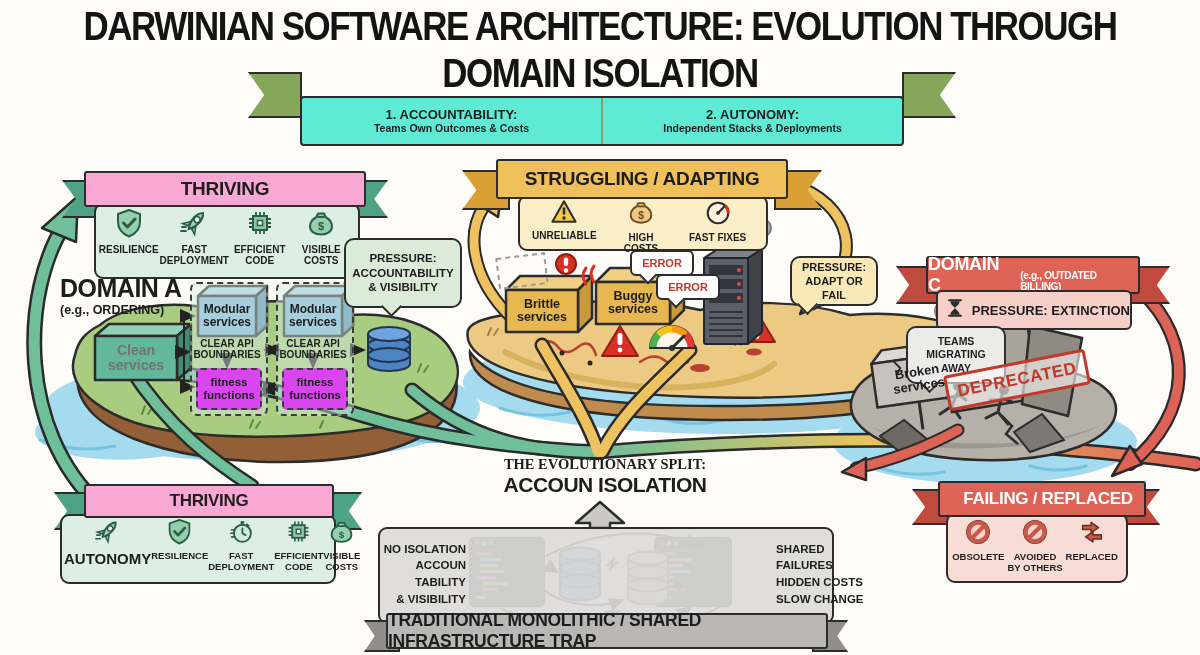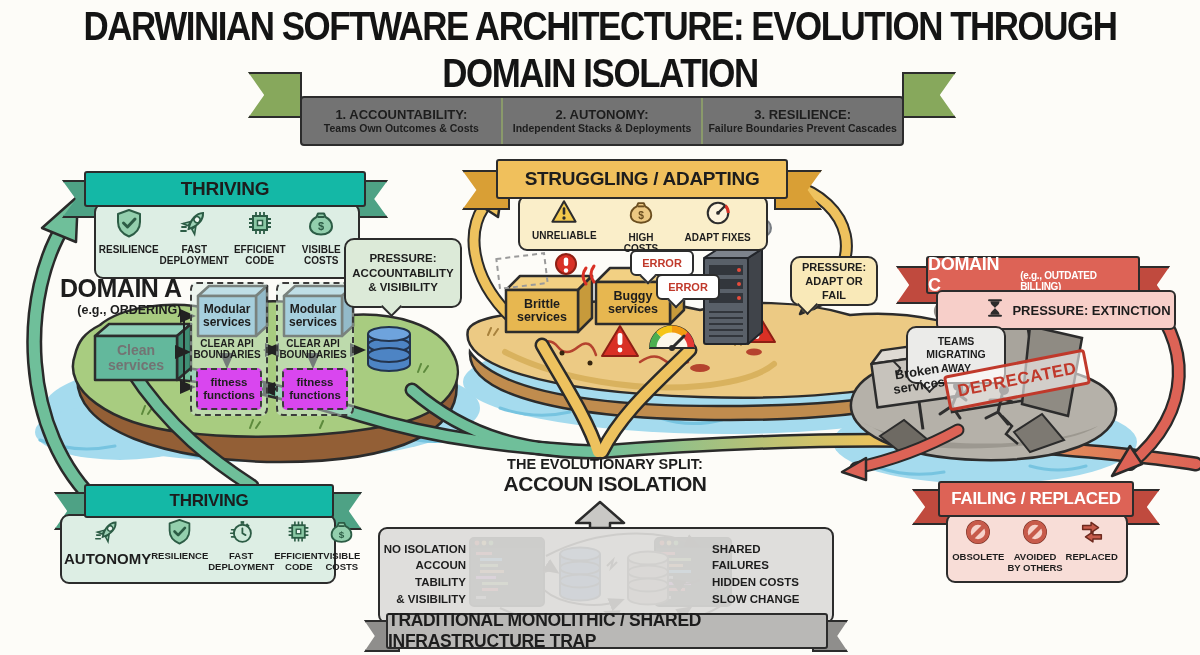--- a/index.html
+++ b/index.html
@@ -1,32 +1,32 @@
 <!DOCTYPE html>
 <html><head>
 <meta charset="utf-8">
 <style>
   html,body{margin:0;padding:0;background:#e8e8e8;}
   .stage{position:relative;width:1200px;height:655px;background:#fdfcf8;overflow:hidden;
          font-family:"Liberation Sans",sans-serif;color:#1d1d1d;}
   .abs{position:absolute;}
   .pre{white-space:pre-line;}
-  .ctr{display:flex;align-items:center;justify-content:center;text-align:center;padding-left:44px;}
+  .ctr{display:flex;align-items:center;justify-content:flex-end;text-align:center;}
   svg.art{position:absolute;left:0;top:0;z-index:1;}
   
   .page-title{left:0;top:8px;width:1200px;text-align:center;font-size:36px;font-weight:900;
               letter-spacing:-1.5px;transform:scale(0.97,1.12);z-index:3;color:#141414;}
   
   .rbar{position:absolute;display:flex;align-items:center;justify-content:center;font-weight:900;
         border:2.5px solid #2c2c2c;border-radius:3px;z-index:3;letter-spacing:-0.3px;}
   .rtail{position:absolute;z-index:2;border:2px solid #2c2c2c;}
   .tL{clip-path:polygon(0 0,100% 0,100% 100%,0 100%,30% 50%);}
   .tR{clip-path:polygon(0 0,100% 0,70% 50%,100% 100%,0 100%);}
   .green-bar{background:#a9c87e;} .green-tail{background:#87a85c;}
-  .teal-bar{background:#14b8a6;} .teal-tail{background:#4ea285;}
+  .teal-bar{background:#f9a8d4;} .teal-tail{background:#4ea285;}
   .gold-bar{background:#f0c05c;} .gold-tail{background:#d99f35;}
   .red-bar{background:#dd6356;color:#fff;} .red-tail{background:#c04a3e;}
   .gray-bar{background:#b9b8b6;} .gray-tail{background:#8f8e8c;}
   .panel{position:absolute;border:2.5px solid #2c2c2c;border-radius:9px;z-index:2;}
   .traits{position:absolute;display:flex;z-index:3;}
   .trait{flex:1;display:flex;flex-direction:column;align-items:center;gap:2px;}
   .tlabel{font-size:10px;font-weight:800;line-height:1.12;text-align:center;white-space:pre-line;}
   
   .bubble{position:absolute;border:2.5px solid #2c2c2c;border-radius:10px;z-index:4;
           display:flex;align-items:center;justify-content:center;text-align:center;font-weight:900;}
@@ -312,32 +312,28 @@
     <path d="M500 608 C 560 636 650 634 690 608" marker-end="url(#ah)"></path>
     <path d="M731 598 C 700 626 646 628 606 612" marker-end="url(#ah)"></path>
     <path d="M700 580 C 688 585 680 585 672 580" marker-end="url(#ah)"></path>
   </g>
 </svg>
 
 <div class="abs page-title">DARWINIAN SOFTWARE ARCHITECTURE: EVOLUTION THROUGH DOMAIN ISOLATION</div>
 
 <div class="rtail tL green-tail abs" style="left:248px;top:72px;width:50px;height:42px;"></div>
 <div class="rtail tR green-tail abs" style="left:902px;top:72px;width:50px;height:42px;"></div>
-<div class="panel" style="left:300px;top:96px;width:600px;height:46px;background:#737373;border-radius:4px;display:flex;">
+<div class="panel" style="left:300px;top:96px;width:600px;height:46px;background:#5eead4;border-radius:4px;display:flex;">
   <div class="pcol">
     <span class="h">1. ACCOUNTABILITY:</span>
     <span class="s">Teams Own Outcomes &amp; Costs</span>
   </div>
   <div class="pcol">
     <span class="h">2. AUTONOMY:</span>
     <span class="s">Independent Stacks &amp; Deployments</span>
-  </div>
-  <div class="pcol">
-    <span class="h">3. RESILIENCE:</span>
-    <span class="s">Failure Boundaries Prevent Cascades</span>
   </div>
 </div>
 
 <div class="rtail tL teal-tail abs" style="left:62px;top:180px;width:42px;height:34px;"></div>
 <div class="rtail tR teal-tail abs" style="left:342px;top:180px;width:42px;height:34px;"></div>
 <div class="rbar teal-bar" style="left:84px;top:171px;width:278px;height:32px;font-size:19px;">THRIVING</div>
 <div class="panel" style="left:94px;top:203px;width:262px;height:72px;background:#ddeee4;"></div>
 <div class="traits" style="left:98px;top:208px;width:254px;">
   <div class="trait">
     <span><svg width="30" height="30" viewBox="0 0 30 30">
@@ -373,21 +369,21 @@
     <span><svg width="30" height="30" viewBox="0 0 30 30">
             <path d="M12 5.5 h6 l1.5 3.5 c4 2 6.5 5.5 6.5 9.5 c0 5 -4.8 8 -11 8 c-6.2 0 -11 -3 -11 -8 c0 -4 2.5 -7.5 6.5 -9.5 Z" fill="#93cfad" stroke="#2c5c45" stroke-width="2" stroke-linejoin="round"></path>
             <path d="M11.5 9 h7" stroke="#2c5c45" stroke-width="2"></path>
             <text x="15" y="22" text-anchor="middle" font-size="11" font-weight="bold" fill="#2c5c45">$</text>
           </svg></span>
     <span class="tlabel">VISIBLE
 COSTS</span>
   </div>
 </div>
 
-<div class="abs" style="left:60px;top:274px;z-index:3;text-align:right;">
+<div class="abs" style="left:60px;top:274px;z-index:3;">
   <div style="font-size:25px;font-weight:900;letter-spacing:-0.5px;">DOMAIN A</div>
   <div style="font-size:12.5px;font-weight:800;">(e.g., ORDERING)</div>
 </div>
 
 <div class="bubble pre" style="left:344px;top:238px;width:114px;height:66px;background:#dcead8;font-size:11.5px;line-height:1.25;">
   <span>PRESSURE:
 ACCOUNTABILITY
 &amp; VISIBILITY</span>
   <span class="btail" style="background:#dcead8;bottom:-8px;left:38px;"></span>
 </div>
@@ -431,21 +427,21 @@
     <span class="tlabel">HIGH
 COSTS</span>
   </div>
   <div class="trait">
     <span><svg width="28" height="28" viewBox="0 0 30 30">
             <circle cx="15" cy="16" r="11" fill="#fdf3dc" stroke="#2c2c2c" stroke-width="2.2"></circle>
             <path d="M22.8 8.2 A 11 11 0 0 1 26 16" fill="none" stroke="#d93025" stroke-width="3.2"></path>
             <path d="M15 16 L21.5 9.5" stroke="#2c2c2c" stroke-width="2.4" stroke-linecap="round"></path>
             <circle cx="15" cy="16" r="2" fill="#2c2c2c"></circle>
           </svg></span>
-    <span class="tlabel">ADAPT FIXES</span>
+    <span class="tlabel">FAST FIXES</span>
   </div>
 </div>
 
 <div class="boxlabel" style="left:506px;top:290px;width:72px;height:42px;font-size:12.5px;">Brittle
 services</div>
 <div class="boxlabel" style="left:596px;top:282px;width:74px;height:42px;font-size:12.5px;">Buggy
 services</div>
 <div class="bubble" style="left:630px;top:250px;width:60px;height:22px;background:#fff;font-size:11px;color:#c0392b;border-radius:6px;">
   <span>ERROR</span>
   <span class="btail" style="background:#fff;bottom:-8px;left:10px;width:10px;height:10px;"></span>
@@ -534,38 +530,38 @@
             <path d="M12 5.5 h6 l1.5 3.5 c4 2 6.5 5.5 6.5 9.5 c0 5 -4.8 8 -11 8 c-6.2 0 -11 -3 -11 -8 c0 -4 2.5 -7.5 6.5 -9.5 Z" fill="#93cfad" stroke="#2c5c45" stroke-width="2" stroke-linejoin="round"></path>
             <path d="M11.5 9 h7" stroke="#2c5c45" stroke-width="2"></path>
             <text x="15" y="22" text-anchor="middle" font-size="11" font-weight="bold" fill="#2c5c45">$</text>
           </svg></span>
     <span class="tlabel" style="font-size:9.5px;">VISIBLE
 COSTS</span>
   </div>
 </div>
 
 <div class="abs" style="left:495px;top:456px;width:220px;text-align:center;z-index:3;">
-  <div style="font-size:14.5px;font-weight:900;">THE EVOLUTIONARY SPLIT:</div>
+  <div style="font-size:14.5px;font-weight:900;font-family:Liberation Serif, serif;">THE EVOLUTIONARY SPLIT:</div>
   <div style="font-size:21px;font-weight:900;letter-spacing:-0.5px;">ACCOUN ISOLATION</div>
 </div>
 
 <div class="panel" style="left:378px;top:527px;width:452px;height:93px;background:rgba(220,219,217,0.92);"></div>
 <div class="boxlabel pre" style="left:382px;top:541px;width:84px;height:66px;font-size:11.5px;font-weight:900;justify-content:flex-end;text-align:right;line-height:1.45;">NO ISOLATION
 ACCOUN TABILITY
 &amp; VISIBILITY</div>
-<div class="boxlabel pre" style="left:712px;top:541px;width:92px;height:66px;font-size:11.5px;font-weight:900;justify-content:flex-start;text-align:left;line-height:1.45;">SHARED FAILURES
+<div class="boxlabel pre" style="left:776px;top:541px;width:92px;height:66px;font-size:11.5px;font-weight:900;justify-content:flex-start;text-align:left;line-height:1.45;">SHARED FAILURES
 HIDDEN COSTS
 SLOW CHANGE</div>
 <div class="rtail tL gray-tail abs" style="left:364px;top:620px;width:32px;height:28px;"></div>
 <div class="rtail tR gray-tail abs" style="left:812px;top:620px;width:32px;height:28px;"></div>
 <div class="rbar gray-bar" style="left:386px;top:613px;width:438px;height:32px;font-size:17.5px;">TRADITIONAL MONOLITHIC / SHARED INFRASTRUCTURE TRAP</div>
 
 <div class="rtail tL red-tail abs" style="left:912px;top:489px;width:40px;height:32px;"></div>
 <div class="rtail tR red-tail abs" style="left:1116px;top:489px;width:40px;height:32px;"></div>
-<div class="rbar red-bar" style="left:938px;top:481px;width:192px;height:32px;font-size:17px;">FAILING / REPLACED</div>
+<div class="rbar red-bar" style="left:938px;top:481px;width:192px;height:32px;font-size:17px;padding-left:12px;">FAILING / REPLACED</div>
 <div class="panel" style="left:946px;top:513px;width:178px;height:66px;background:#f8ddd7;"></div>
 <div class="traits" style="left:950px;top:518px;width:170px;">
   <div class="trait">
     <span><svg width="28" height="28" viewBox="0 0 30 30">
             <circle cx="15" cy="15" r="12" fill="none" stroke="#6e2a1f" stroke-width="1.6"></circle>
             <circle cx="15" cy="15" r="10" fill="#f6d3cb" stroke="#c75b4b" stroke-width="4.5"></circle>
             <line x1="7.8" y1="22.2" x2="22.2" y2="7.8" stroke="#c75b4b" stroke-width="4.5"></line>
           </svg></span>
     <span class="tlabel" style="font-size:9.5px;font-weight:900;">OBSOLETE</span>
   </div>

